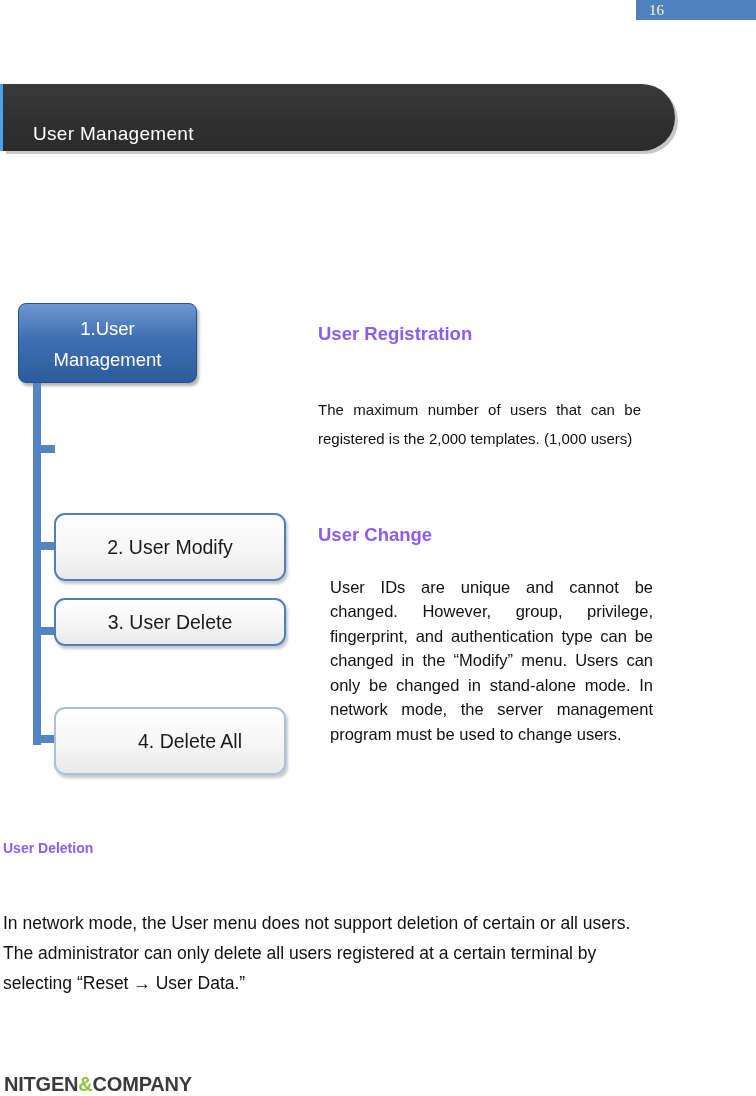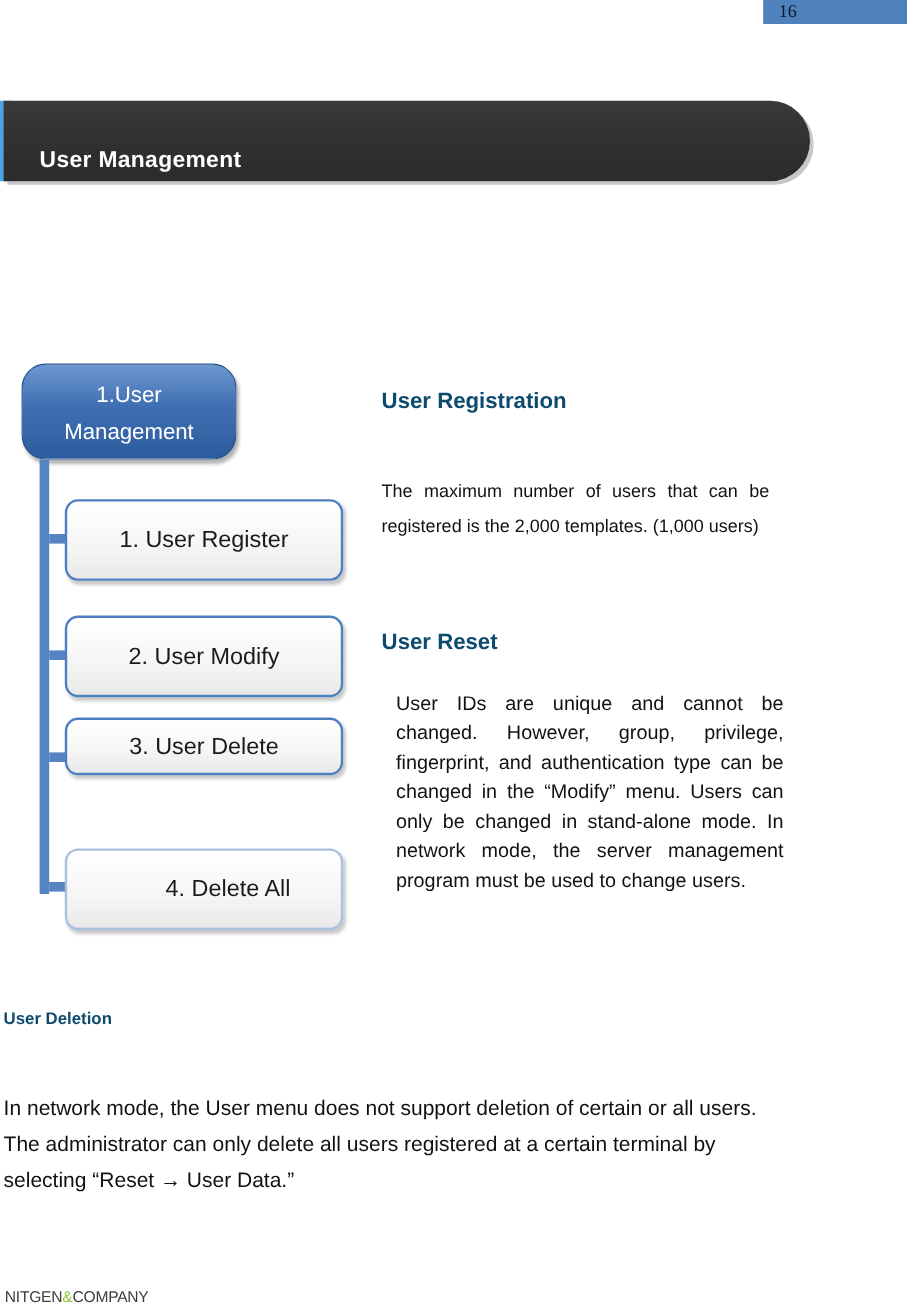--- a/index.html
+++ b/index.html
@@ -3,72 +3,72 @@
 <meta charset="utf-8">
 <style>
   html,body{margin:0;padding:0;background:#ffffff;}
   .page{position:relative;width:756px;height:1096px;background:#ffffff;
         font-family:"Liberation Sans",sans-serif;color:#111;overflow:hidden;}
 
   
   .pagenum-bar{position:absolute;left:636px;top:0;width:120px;height:20px;
         background:#4f81bd;}
   .pagenum{position:absolute;left:13px;top:0;height:20px;line-height:20px;
-        color:#0f172a;font-family:"Liberation Serif",serif;font-size:15px;}
+        color:#fef9c3;font-family:"Liberation Serif",serif;font-size:15px;}
 
   
   .banner{position:absolute;left:3px;top:84px;width:672px;height:67px;
         background:linear-gradient(180deg,#3a3a3a 0%,#303030 55%,#2b2b2b 100%);
         border-radius:0 33px 33px 0;
         box-shadow:3px 3px 0 rgba(170,170,170,0.65);}
   .banner-title{position:absolute;left:30px;bottom:6px;color:#ffffff;
-        font-size:19px;font-weight:bold;letter-spacing:0.3px;}
+        font-size:19px;font-weight:normal;letter-spacing:0.3px;}
   .accent-strip{position:absolute;left:0;top:84px;width:9px;height:67px;
         background:#4aa5e8;}
   .accent-arrow{position:absolute;left:9px;top:100px;width:0;height:0;
         border-top:17px solid transparent;border-bottom:17px solid transparent;
         border-left:34px solid #2e9be8;}
 
   
   .intro{position:absolute;left:3px;top:196px;width:645px;
         font-size:17.5px;line-height:28px;text-align:justify;}
 
   
   .node-root{position:absolute;left:18px;top:303px;width:179px;height:80px;
-        border-radius:20px;border:1px solid #25508b;box-sizing:border-box;
+        border-radius:8px;border:1px solid #25508b;box-sizing:border-box;
         background:linear-gradient(180deg,#6d97cf 0%,#3f6fb2 45%,#2d5c9e 100%);
         box-shadow:2px 3px 3px rgba(0,0,0,0.3);color:#ffffff;text-align:center;
         font-size:18.5px;padding-top:9px;}
   .node-root .l{line-height:31px;}
   .vline{position:absolute;left:33px;top:383px;width:8px;height:362px;background:#5584c2;}
   .stub{position:absolute;left:41px;width:14px;height:8px;background:#5584c2;}
   .stub1{top:445px;} .stub2{top:542px;} .stub3{top:627px;} .stub4{top:735px;}
   .leaf{position:absolute;left:54px;width:232px;height:68px;box-sizing:border-box;
         border:2px solid #4e7fc0;border-radius:11px;
         background:linear-gradient(180deg,#ffffff 0%,#f5f5f5 60%,#e9e9e9 100%);
         box-shadow:2px 3px 3px rgba(0,0,0,0.22);
         display:flex;align-items:center;justify-content:center;
         font-size:19.5px;color:#1a1a1a;}
   .leaf1{top:416px;} .leaf2{top:513px;} .leaf3{top:598px;height:48px;}
   .leaf4{top:707px;border-color:#a9c0de;padding-left:40px;}
 
   
-  .sec-h{position:absolute;font-size:18.5px;font-weight:bold;color:#0c4a6e;}
+  .sec-h{position:absolute;font-size:18.5px;font-weight:bold;color:#8b5cf6;}
   .sec1-h{left:318px;top:323px;}
   .sec1-p{position:absolute;left:318px;top:380px;width:323px;
         font-size:15px;line-height:29px;text-align:justify;}
   .sec2-h{left:318px;top:524px;}
   .sec2-p{position:absolute;left:318px;top:558px;width:323px;
         font-size:16.5px;line-height:24.5px;text-align:justify;margin-left:12px;}
   .sec3-h{left:3px;top:840px;font-size:14px;}
   .sec3-p{position:absolute;left:3px;top:890px;width:652px;
         font-size:17.5px;line-height:30px;}
 
   
-  .logo{position:absolute;left:4px;top:1073px;font-size:13px;font-weight:normal;
+  .logo{position:absolute;left:4px;top:1073px;font-size:20px;font-weight:bold;
         letter-spacing:-0.2px;color:#3b3b3b;}
   .logo .amp{color:#8cc63e;}
 </style>
 </head>
 <body>
 
 <div class="page">
 
   <div class="pagenum-bar">
     <span class="pagenum">16</span>
@@ -83,29 +83,28 @@
 
   <div class="node-root">
     <div class="l">1.User</div>
     <div class="l">Management</div>
   </div>
   <div class="vline"></div>
   <div class="stub stub1"></div>
   <div class="stub stub2"></div>
   <div class="stub stub3"></div>
   <div class="stub stub4"></div>
-  <div class="leaf leaf1">1. User Register</div>
   <div class="leaf leaf2">2. User Modify</div>
   <div class="leaf leaf3">3. User Delete</div>
   <div class="leaf leaf4">4. Delete All</div>
 
   <div class="sec-h sec1-h">User Registration</div>
   <p class="sec1-p">The maximum number of users that can be registered is the 2,000 templates. (1,000 users)</p>
 
-  <div class="sec-h sec2-h">User Reset</div>
+  <div class="sec-h sec2-h">User Change</div>
   <p class="sec2-p">User IDs are unique and cannot be changed. However, group, privilege, fingerprint, and authentication type can be changed in the “Modify” menu. Users can only be changed in stand-alone mode. In network mode, the server management program must be used to change users.</p>
 
   <div class="sec-h sec3-h">User Deletion</div>
   <p class="sec3-p">In network mode, the User menu does not support deletion of certain or all users. The administrator can only delete all users registered at a certain terminal by selecting “Reset → User Data.”</p>
 
   <div class="logo">
     <span>NITGEN</span><span class="amp">&amp;</span><span>COMPANY</span>
   </div>
 
 </div>

